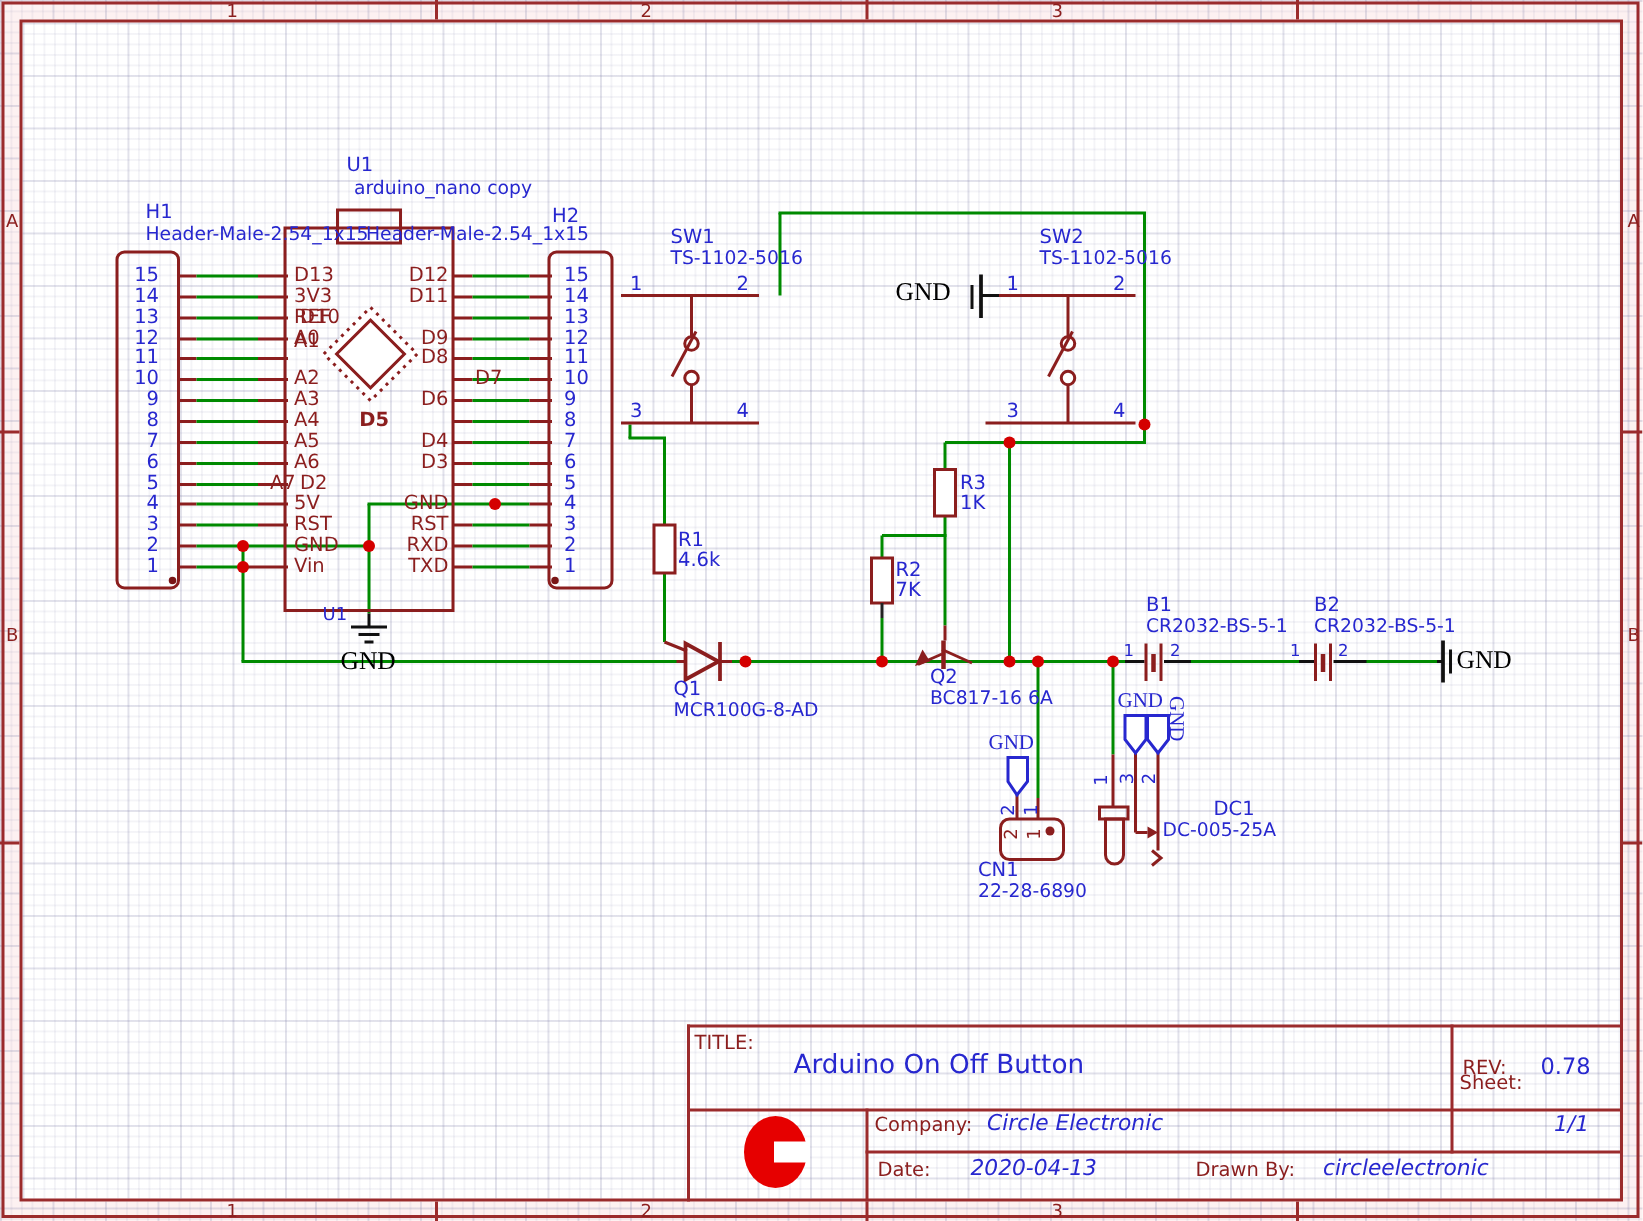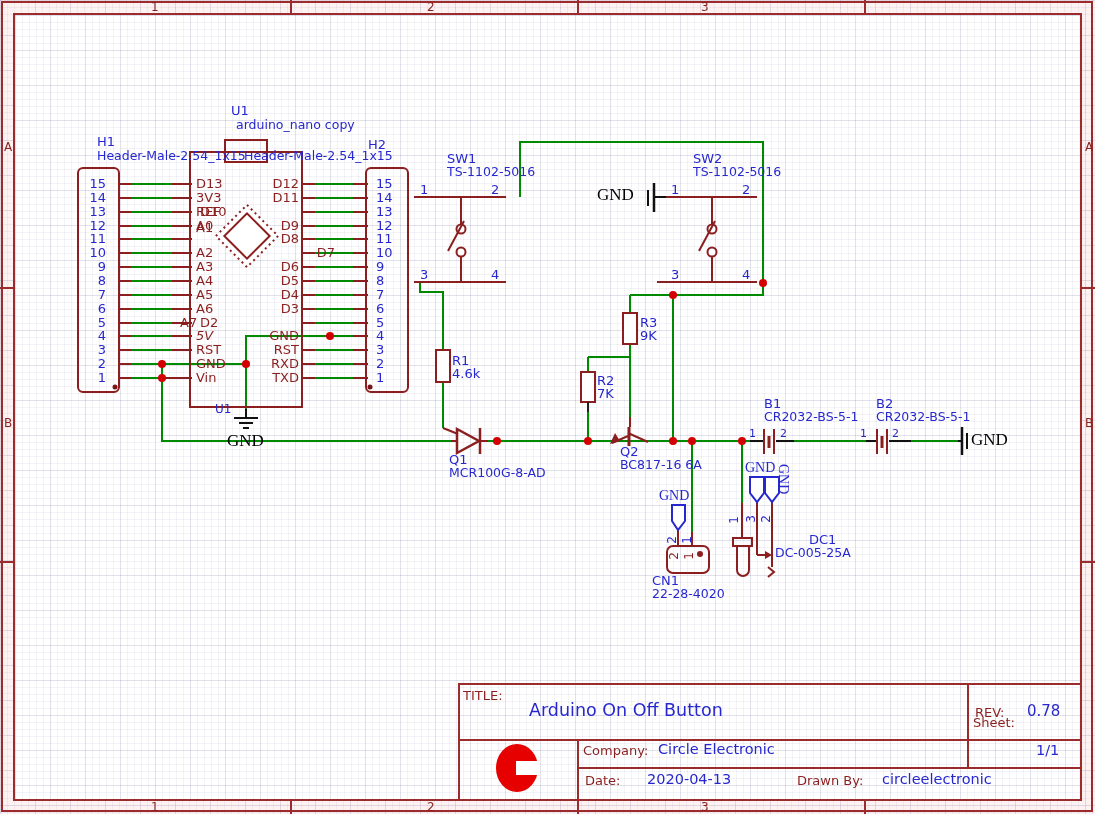--- a/index.html
+++ b/index.html
@@ -29,21 +29,21 @@
   .serif{color:#000;font-family:"Liberation Serif","DejaVu Serif",serif;font-size:17px;}
   .bserif{color:#2727cf;font-family:"Liberation Serif","DejaVu Serif",serif;font-size:14px;}
   .rot-ccw{transform:rotate(-90deg);transform-origin:center center;width:12px;text-align:center;}
   .rot-cw{transform:rotate(90deg);transform-origin:0 0;}
   .tbline{position:absolute;background:#9b2b2c;}
   .tick{position:absolute;background:#9b2b2c;}
   .logo{position:absolute;left:496px;top:744px;width:42px;height:48px;background:#e60000;border-radius:50%;}
   .logo-notch{position:absolute;left:516px;top:761px;width:24px;height:14px;background:#ffffff;}
   .s12{font-size:12px;} .s125{font-size:12.5px;} .s11{font-size:11px;}
   .title-main{font-size:17.5px;color:#2727cf;}
-  .tb-val{font-size:14.5px;color:#2727cf;}
+  .tb-val{font-size:14.5px;color:#2727cf;font-style:italic;}
   .tb-rev{font-size:15px;color:#2727cf;}
 </style>
 </head>
 <body>
 
 <div class="page">
   <div class="sheet"></div>
   <div class="outer-border"></div>
 
   <div class="tick" style="left:290px;top:0;width:2px;height:13px"></div>
@@ -329,34 +329,34 @@
   <div class="t b" style="left:447px;top:152px">SW1</div>
   <div class="t b s125" style="left:447px;top:166px">TS-1102-5016</div>
   <div class="t b" style="left:693px;top:152px">SW2</div>
   <div class="t b s125" style="left:693px;top:166px">TS-1102-5016</div>
 
   <div class="t b" style="left:452px;top:354px">R1</div>
   <div class="t b" style="left:452px;top:367px">4.6k</div>
   <div class="t b" style="left:597px;top:374px">R2</div>
   <div class="t b" style="left:597px;top:387px">7K</div>
   <div class="t b" style="left:640px;top:316px">R3</div>
-  <div class="t b" style="left:640px;top:329px">9K</div>
+  <div class="t b" style="left:640px;top:329px">1K</div>
 
   <div class="t b" style="left:449px;top:453px">Q1</div>
   <div class="t b s125" style="left:449px;top:467px">MCR100G-8-AD</div>
   <div class="t b" style="left:620px;top:445px">Q2</div>
   <div class="t b s125" style="left:620px;top:459px">BC817-16 6A</div>
 
   <div class="t b" style="left:764px;top:397px">B1</div>
   <div class="t b s125" style="left:764px;top:411px">CR2032-BS-5-1</div>
   <div class="t b" style="left:876px;top:397px">B2</div>
   <div class="t b s125" style="left:876px;top:411px">CR2032-BS-5-1</div>
 
   <div class="t b" style="left:652px;top:574px">CN1</div>
-  <div class="t b s125" style="left:652px;top:588px">22-28-4020</div>
+  <div class="t b s125" style="left:652px;top:588px">22-28-6890</div>
   <div class="t b" style="left:809px;top:533px">DC1</div>
   <div class="t b s125" style="left:775px;top:547px">DC-005-25A</div>
 
   <div class="t b" style="left:420px;top:183px">1</div>
   <div class="t b" style="left:491px;top:183px">2</div>
   <div class="t b" style="left:420px;top:268px">3</div>
   <div class="t b" style="left:491px;top:268px">4</div>
   <div class="t b" style="left:671px;top:183px">1</div>
   <div class="t b" style="left:742px;top:183px">2</div>
   <div class="t b" style="left:671px;top:268px">3</div>
@@ -430,36 +430,36 @@
       <div class="t b" style="left: 80px; top: 246px; width: 26px; text-align: right;">10</div>
       <div class="t r" style="left: 196px; top: 246px;">A2</div>
       <div class="t r" style="left: 200px; top: 246px; width: 99px; text-align: right; padding-left: 36px;">D7</div>
       <div class="t b" style="left: 376px; top: 246px;">10</div>
       <div class="t b" style="left: 80px; top: 260px; width: 26px; text-align: right;">9</div>
       <div class="t r" style="left: 196px; top: 260px;">A3</div>
       <div class="t r" style="left: 200px; top: 260px; width: 99px; text-align: right;">D6</div>
       <div class="t b" style="left: 376px; top: 260px;">9</div>
       <div class="t b" style="left: 80px; top: 274px; width: 26px; text-align: right;">8</div>
       <div class="t r" style="left: 196px; top: 274px;">A4</div>
-      <div class="t r" style="left: 200px; top: 274px; width: 99px; text-align: right;">D5</div>
+      <div class="t r" style="left: 200px; top: 274px; width: 99px; text-align: center; font-weight: bold;">D5</div>
       <div class="t b" style="left: 376px; top: 274px;">8</div>
       <div class="t b" style="left: 80px; top: 288px; width: 26px; text-align: right;">7</div>
       <div class="t r" style="left: 196px; top: 288px;">A5</div>
       <div class="t r" style="left: 200px; top: 288px; width: 99px; text-align: right;">D4</div>
       <div class="t b" style="left: 376px; top: 288px;">7</div>
       <div class="t b" style="left: 80px; top: 302px; width: 26px; text-align: right;">6</div>
       <div class="t r" style="left: 196px; top: 302px;">A6</div>
       <div class="t r" style="left: 200px; top: 302px; width: 99px; text-align: right;">D3</div>
       <div class="t b" style="left: 376px; top: 302px;">6</div>
       <div class="t b" style="left: 80px; top: 316px; width: 26px; text-align: right;">5</div>
       <div class="t r" style="left: 180px; top: 316px;">A7</div>
       <div class="t r" style="left: 200px; top: 316px; width: 99px; text-align: left;">D2</div>
       <div class="t b" style="left: 376px; top: 316px;">5</div>
       <div class="t b" style="left: 80px; top: 329px; width: 26px; text-align: right;">4</div>
-      <div class="t r" style="left: 196px; top: 329px; font-style: italic;">5V</div>
+      <div class="t r" style="left: 196px; top: 329px;">5V</div>
       <div class="t r" style="left: 200px; top: 329px; width: 99px; text-align: right;">GND</div>
       <div class="t b" style="left: 376px; top: 329px;">4</div>
       <div class="t b" style="left: 80px; top: 343px; width: 26px; text-align: right;">3</div>
       <div class="t r" style="left: 196px; top: 343px;">RST</div>
       <div class="t r" style="left: 200px; top: 343px; width: 99px; text-align: right;">RST</div>
       <div class="t b" style="left: 376px; top: 343px;">3</div>
       <div class="t b" style="left: 80px; top: 357px; width: 26px; text-align: right;">2</div>
       <div class="t r" style="left: 196px; top: 357px;">GND</div>
       <div class="t r" style="left: 200px; top: 357px; width: 99px; text-align: right;">RXD</div>
       <div class="t b" style="left: 376px; top: 357px;">2</div>

